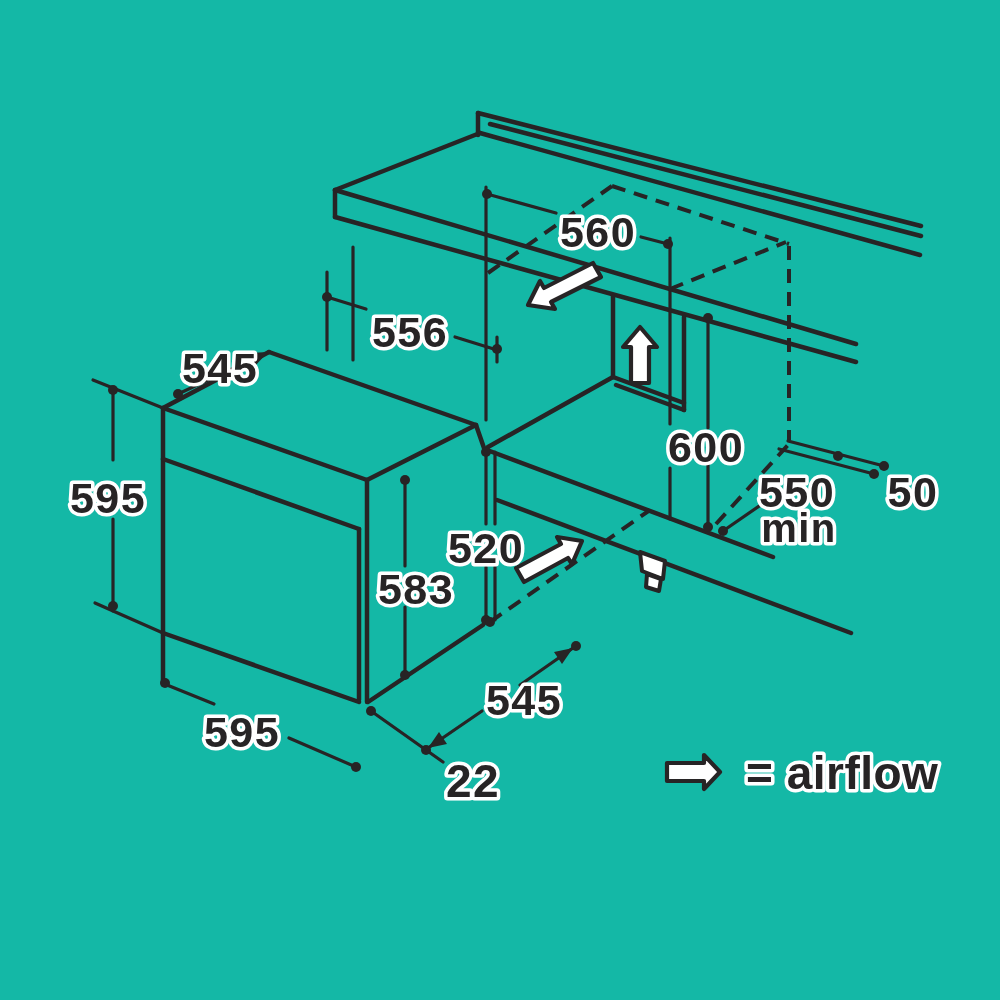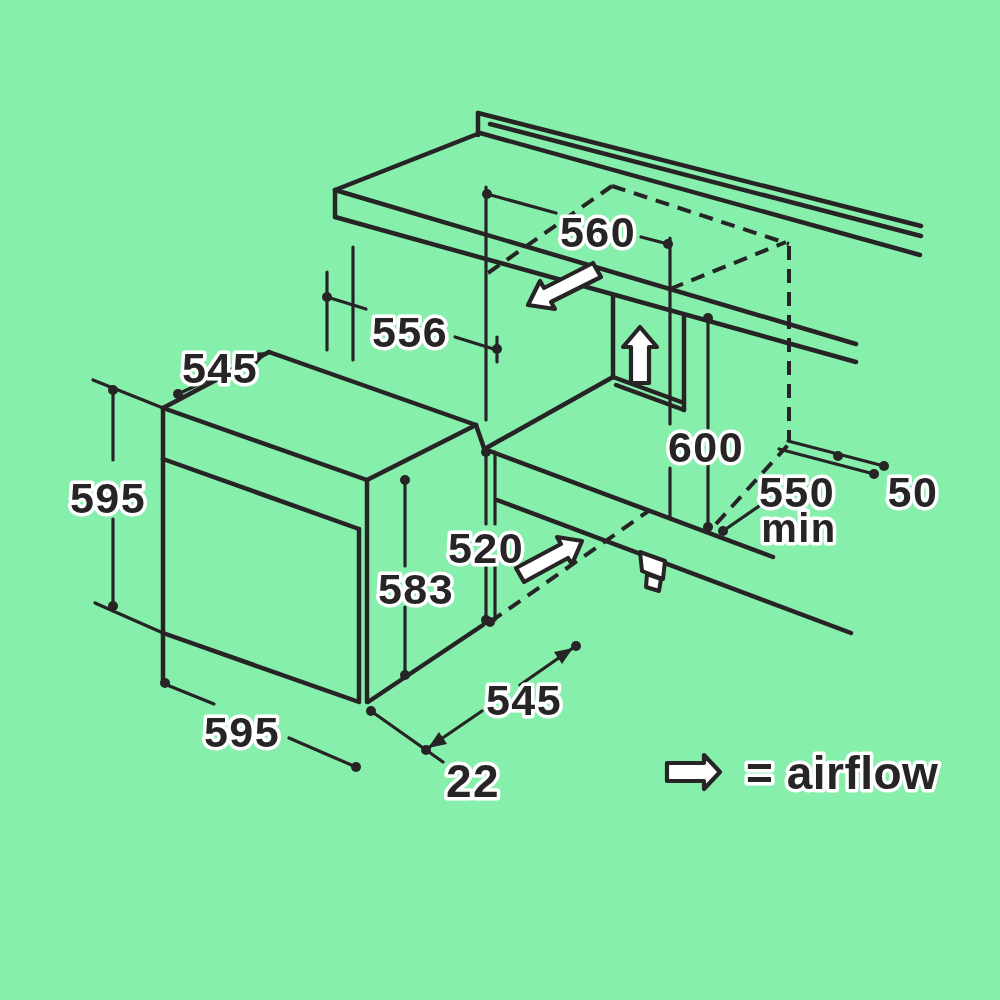--- a/index.html
+++ b/index.html
@@ -1,20 +1,20 @@
 <!DOCTYPE html>
 <html><head>
 <meta charset="utf-8">
 <style>
   html, body { margin: 0; padding: 0; background: #ffffff; }
   .stage {
     position: relative;
     width: 1000px;
     height: 1000px;
-    background: #86efac;
+    background: #14b8a6;
     overflow: hidden;
   }
   svg { display: block; width: 100%; height: 100%; }
   .obj  { stroke: #272425; stroke-width: 4.5; fill: none; stroke-linecap: round; stroke-linejoin: round; }
   .objf { stroke: #272425; stroke-width: 4.0; fill: #ffffff; stroke-linejoin: round; }
   .dash { stroke: #272425; stroke-width: 4; fill: none; stroke-dasharray: 14 9; stroke-linecap: butt; }
   .dim  { stroke: #272425; stroke-width: 3.2; fill: none; stroke-linecap: round; }
   .dot  { fill: #272425; stroke: none; }
   .ah   { fill: #272425; stroke: none; }
   .arrow { stroke: #272425; stroke-width: 4.2; fill: #ffffff; stroke-linejoin: round; }

